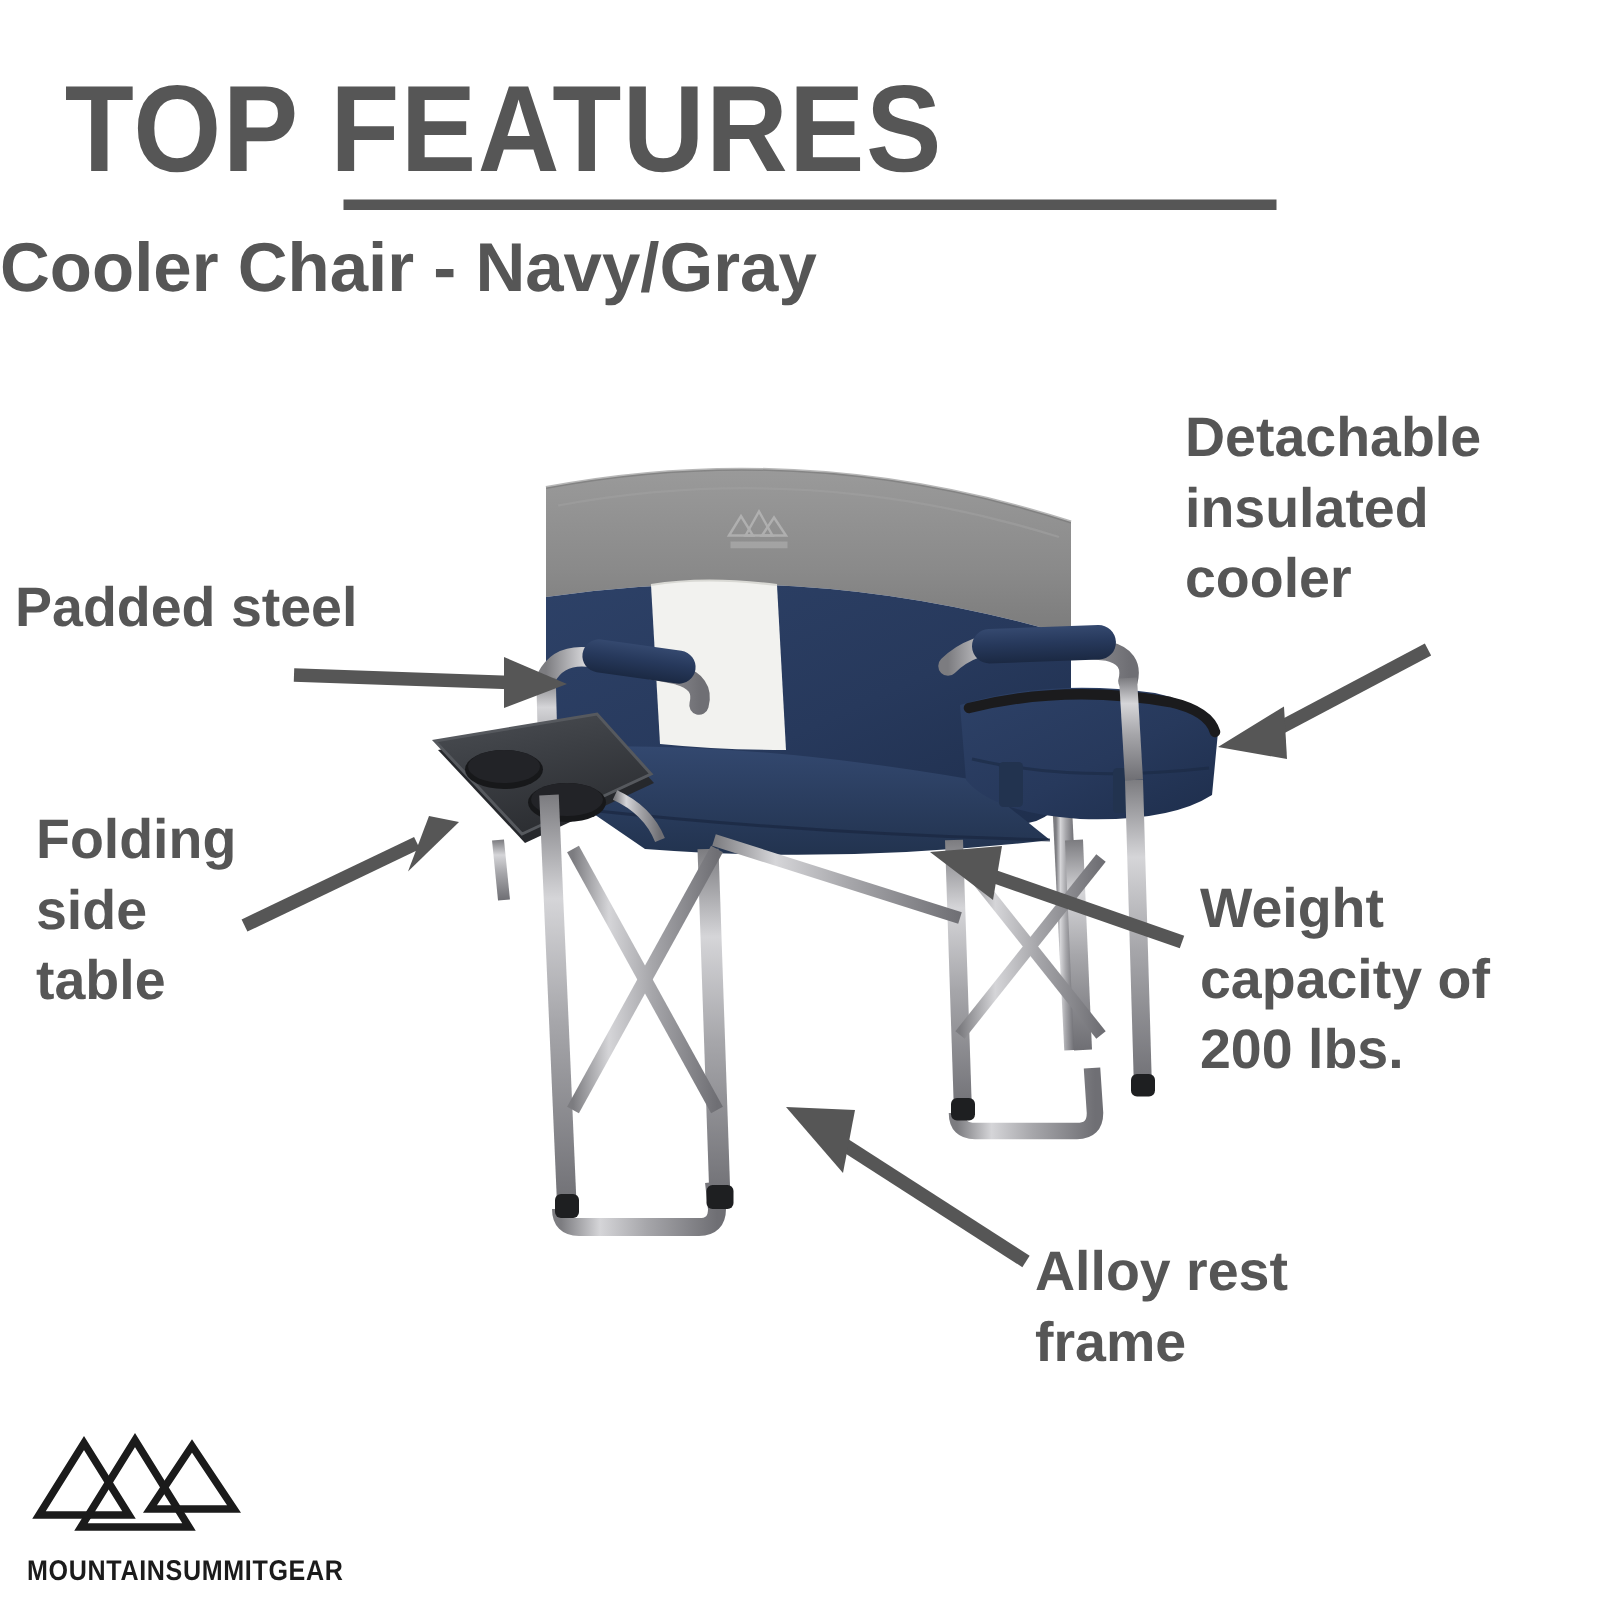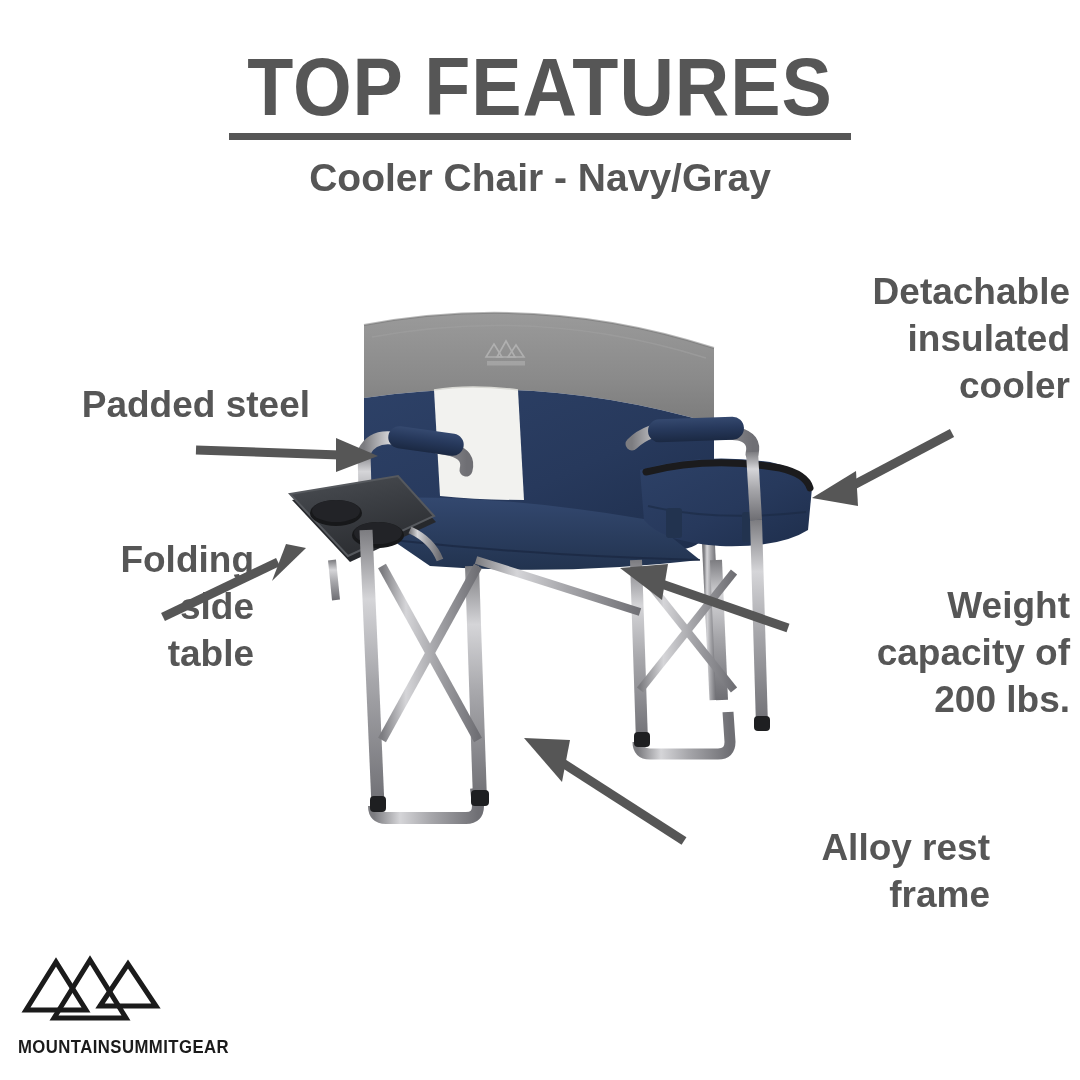--- a/index.html
+++ b/index.html
@@ -17,57 +17,56 @@
     background: #ffffff;
     overflow: hidden;
   }
 
   
   #header {
     position: absolute;
     left: 0;
     top: 44px;
     width: 1080px;
-    text-align: center;
   }
   #title {
     font-family: "Liberation Sans", sans-serif;
     font-size: 82px;
     line-height: 86px;
     font-weight: bold;
     letter-spacing: 1px;
     color: #565656;
     transform: scaleX(0.92);
     transform-origin: center center;
     white-space: nowrap;
   }
   #title-rule {
     width: 622px;
     height: 7px;
     background: #565656;
     margin: 3px auto 0 auto;
   }
   #subtitle {
     margin-top: 15px;
-    font-size: 39px;
+    font-size: 46px;
     line-height: 46px;
     font-weight: bold;
     color: #565656;
     letter-spacing: 0px;
     white-space: nowrap;
   }
 
   
   .callout {
     position: absolute;
     color: #565656;
     font-weight: bold;
     font-size: 37px;
     line-height: 47px;
-    text-align: right;
+    text-align: left;
     white-space: pre-line;
   }
   #cal-padded   { left: 10px;  top: 381px; width: 300px; }
   #cal-folding  { left: 24px;  top: 536px; width: 230px; }
   #cal-cooler   { left: 790px; top: 268px; width: 280px; }
   #cal-weight   { left: 800px; top: 582px; width: 270px; }
   #cal-frame    { left: 690px; top: 824px; width: 300px; }
 
   
   #arrows, #chair {

